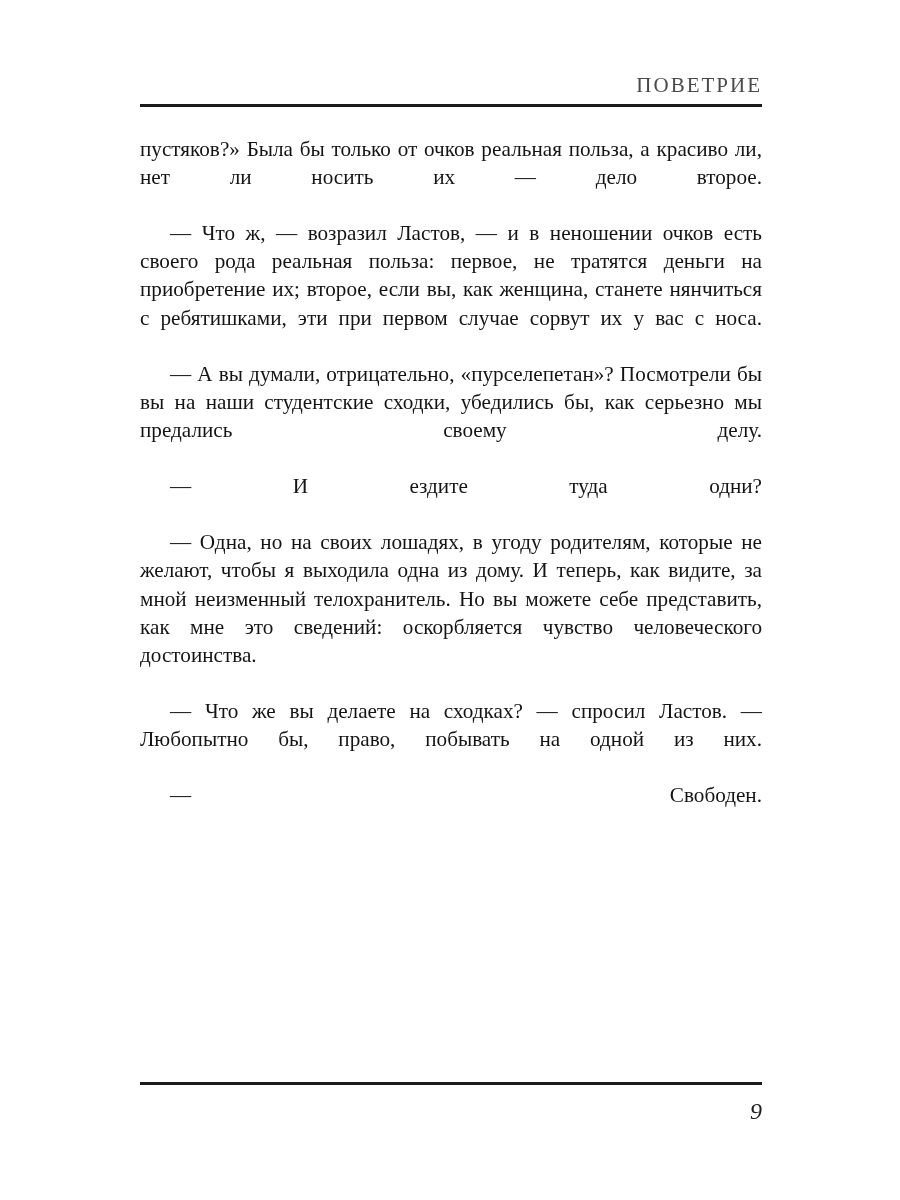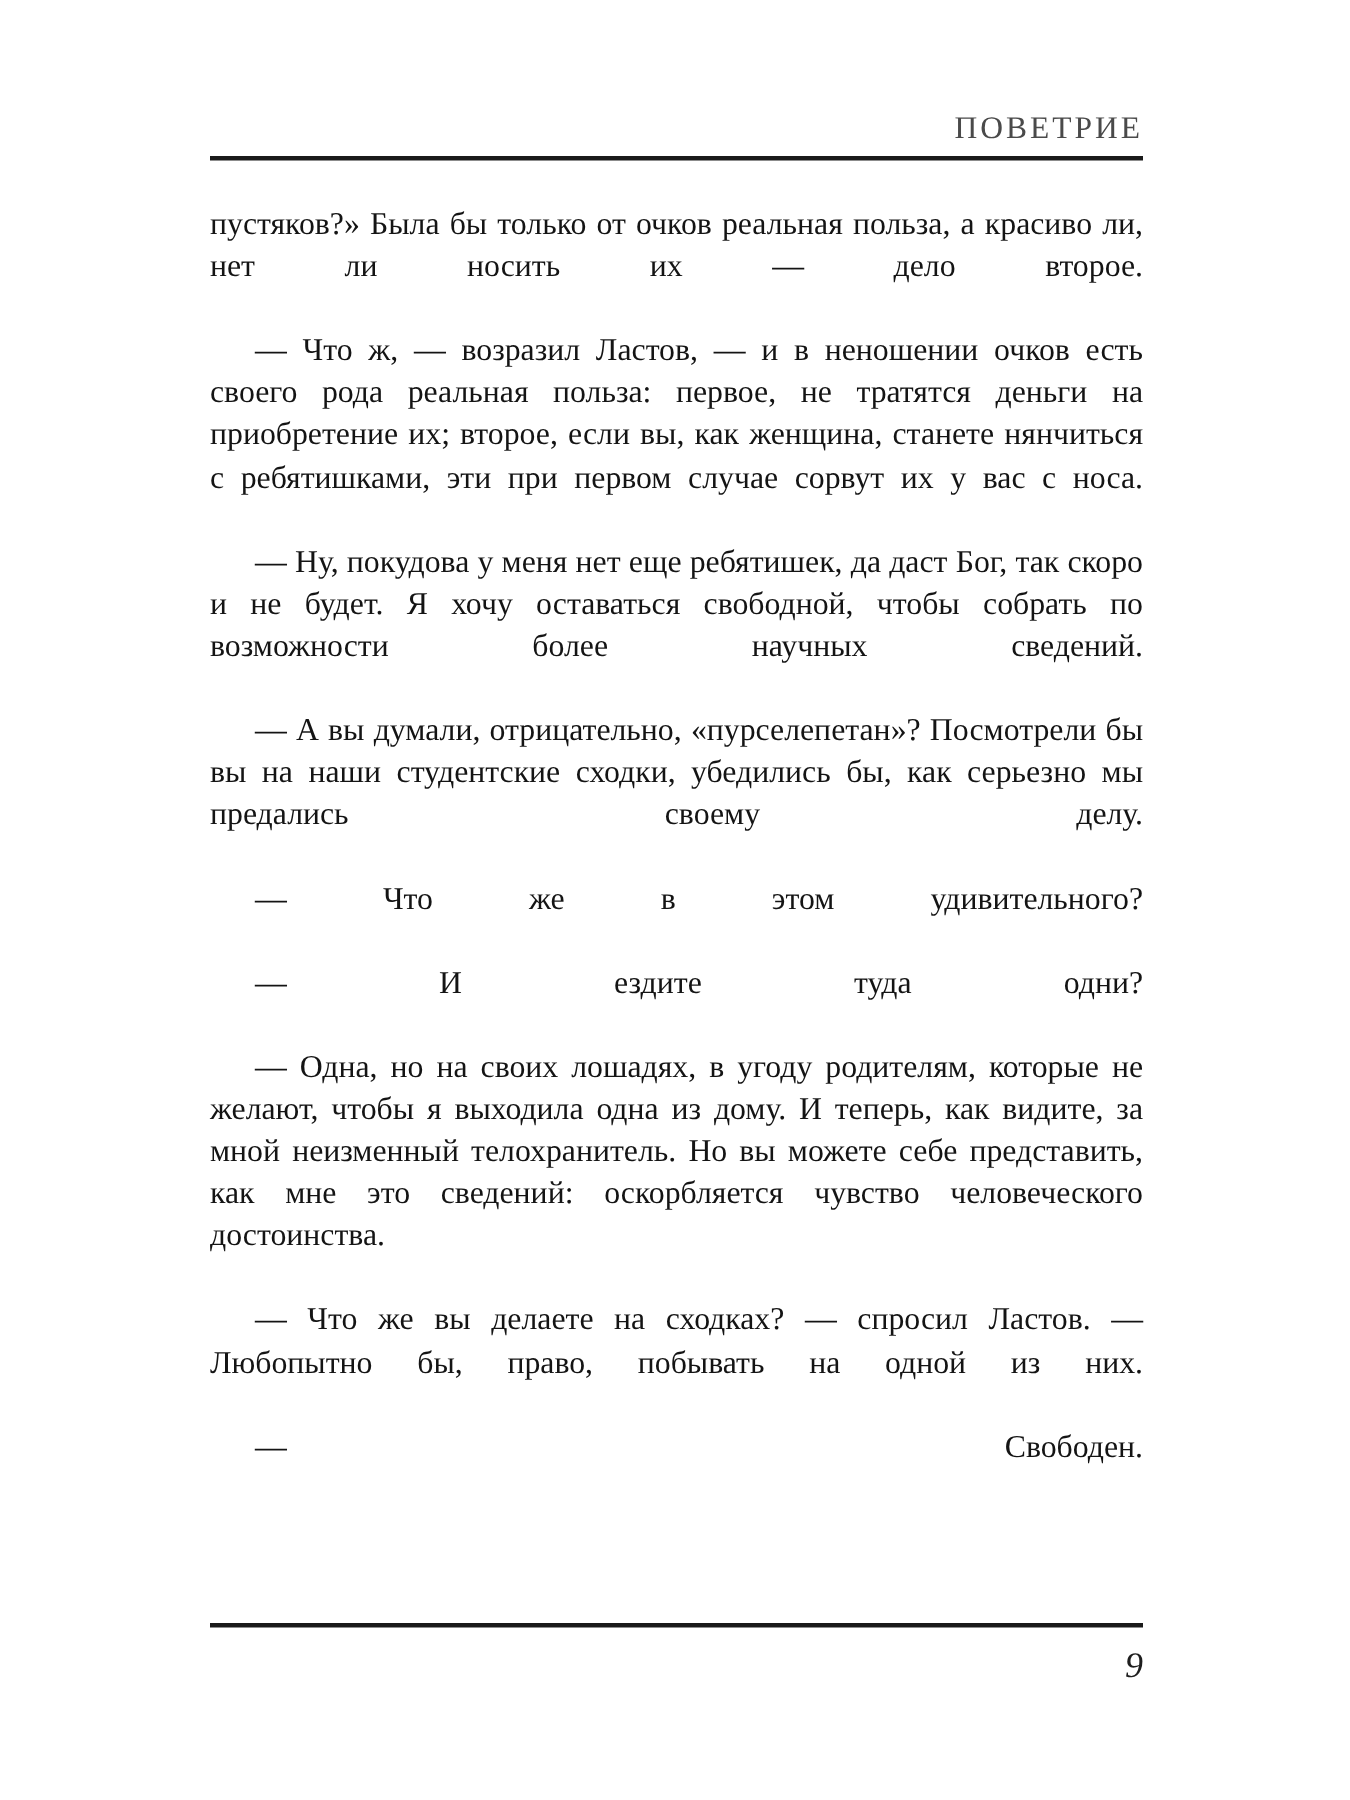--- a/index.html
+++ b/index.html
@@ -107,23 +107,21 @@
 
   <div class="running-head">
     <span class="running-head-title">ПОВЕТРИЕ</span>
   </div>
 
   <div class="rule rule-top"></div>
 
   <div class="text-column">
       <p class="no-indent">пустяков?» Была бы только от очков реальная польза, а красиво ли, нет ли носить их — дело второе.</p>
       <p>— Что ж, — возразил Ластов, — и в неношении очков есть своего рода реальная польза: первое, не тратятся деньги на приобретение их; второе, если вы, как женщина, станете нянчиться с ребятишками, эти при первом случае сорвут их у вас с носа.</p>
-      <p>— Ну, покудова у меня нет еще ребятишек, да даст Бог, так скоро и не будет. Я хочу оставаться свободной, чтобы собрать по возможности более научных сведений.</p>
       <p>— А вы думали, отрицательно, «пурселепетан»? Посмотрели бы вы на наши студентские сходки, убедились бы, как серьезно мы предались своему делу.</p>
-      <p>— Что же в этом удивительного?</p>
       <p>— И ездите туда одни?</p>
       <p>— Одна, но на своих лошадях, в угоду родителям, которые не желают, чтобы я выходила одна из дому. И теперь, как видите, за мной неизменный телохранитель. Но вы можете себе представить, как мне это сведений: оскорбляется чувство человеческого достоинства.</p>
       <p>— Что же вы делаете на сходках? — спросил Ластов. — Любопытно бы, право, побывать на одной из них.</p>
       <p>— Свободен.</p>
     </div>
 
   <div class="rule rule-bottom"></div>
 
   <div class="folio">
     <span>9</span>

